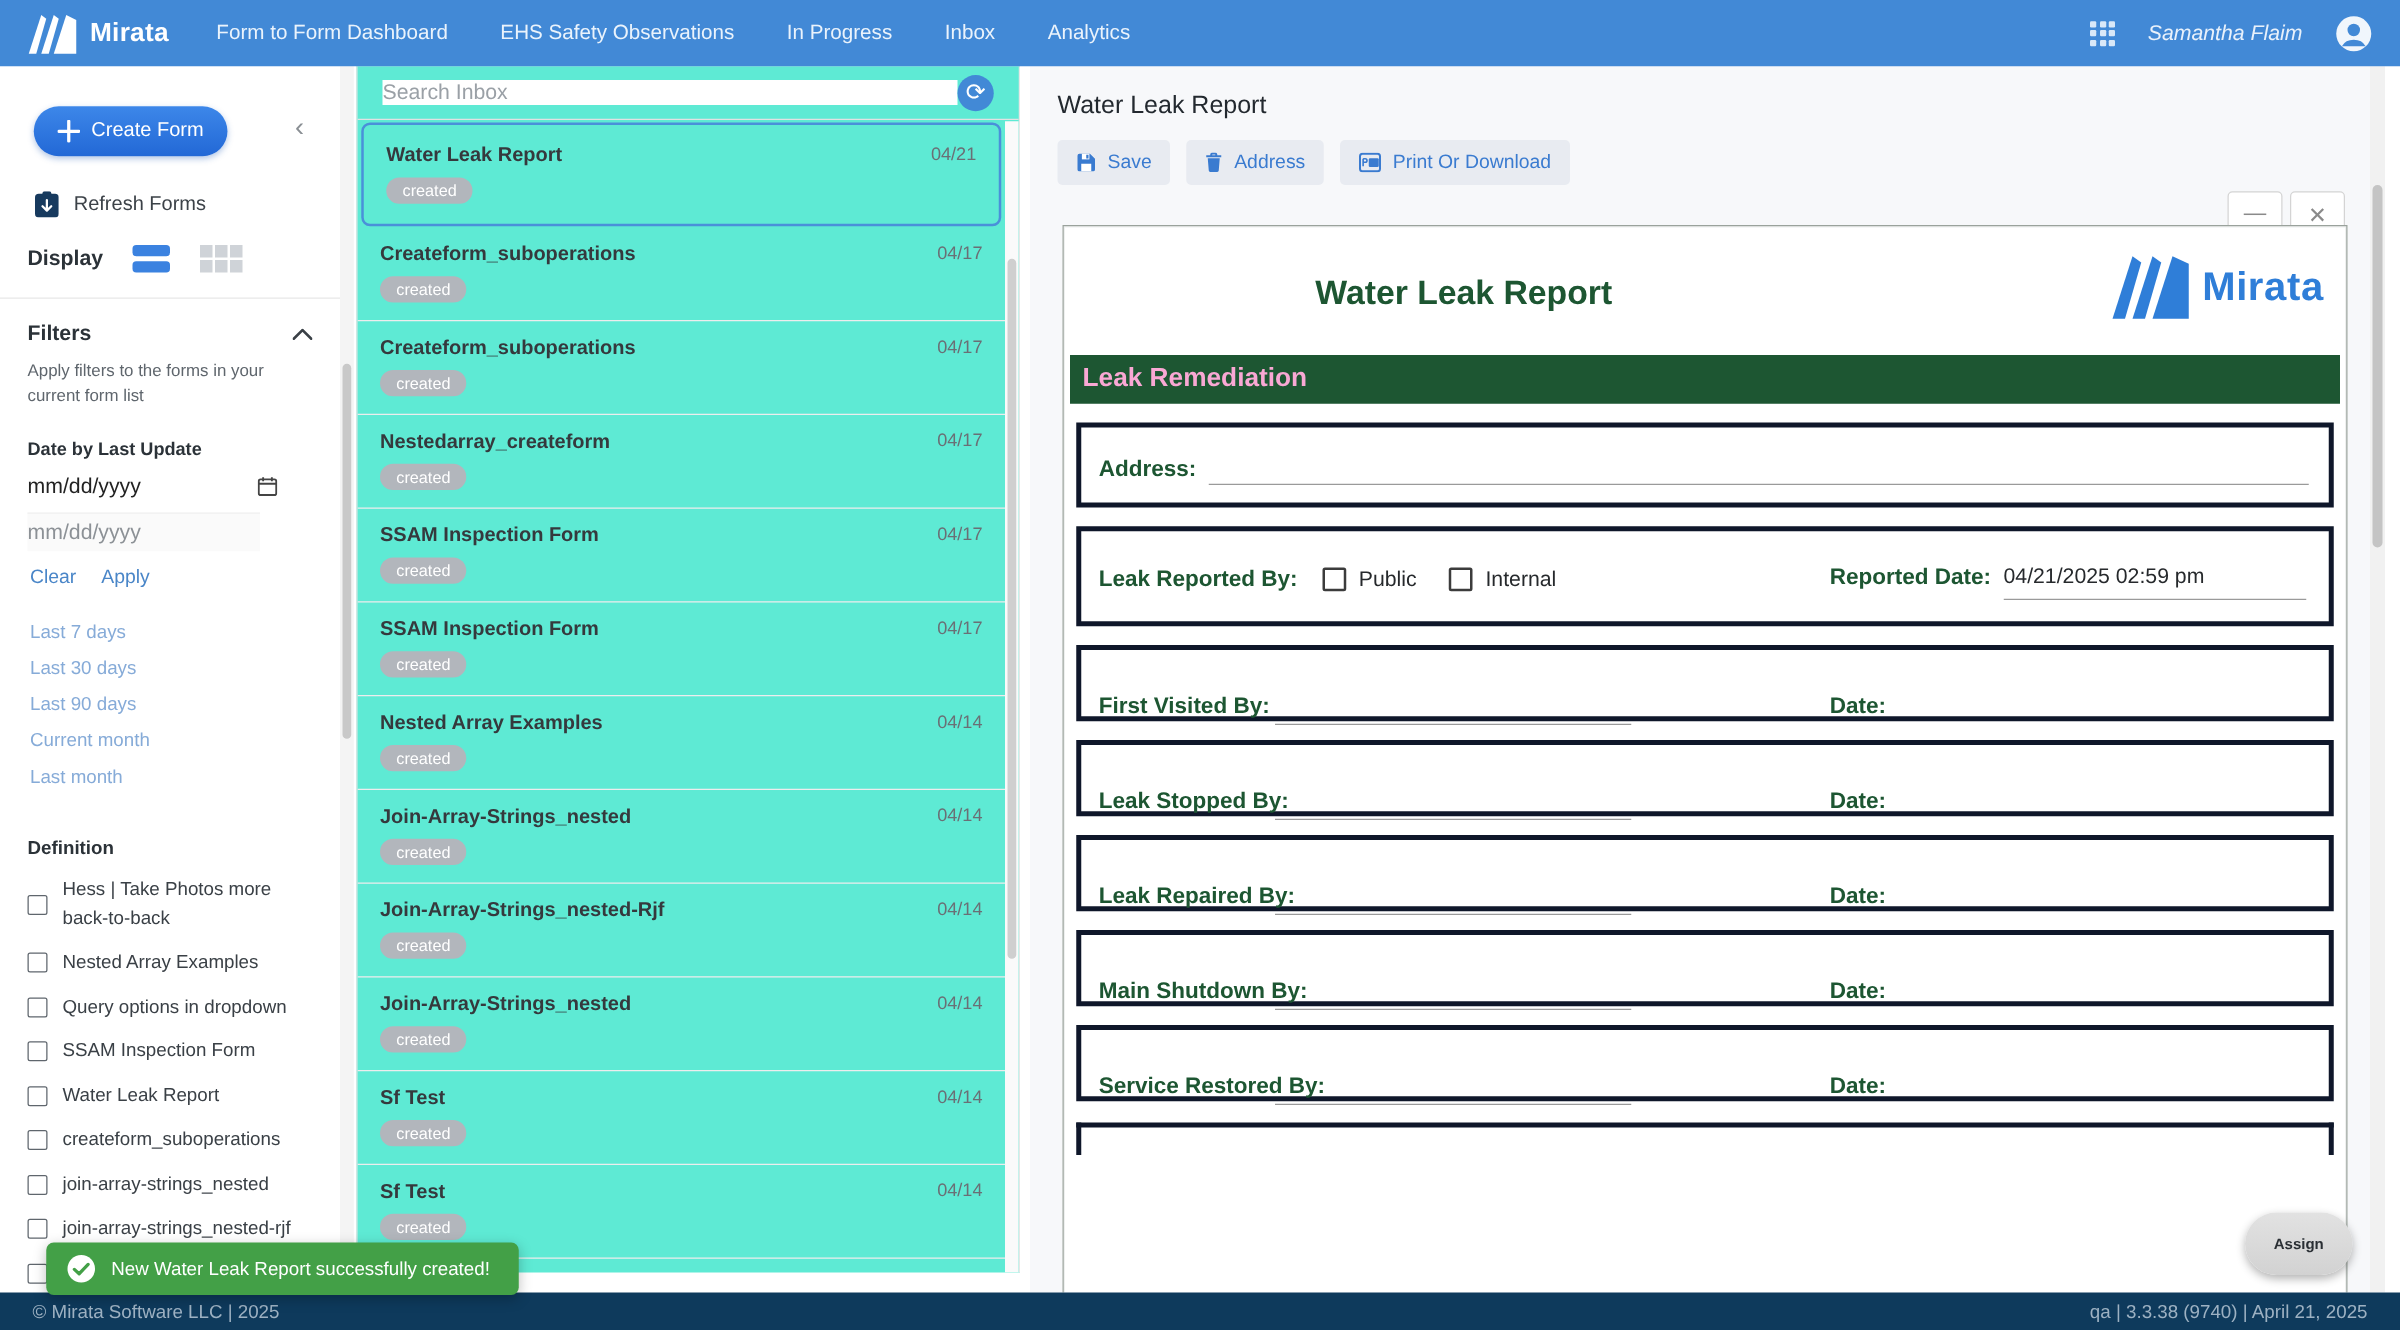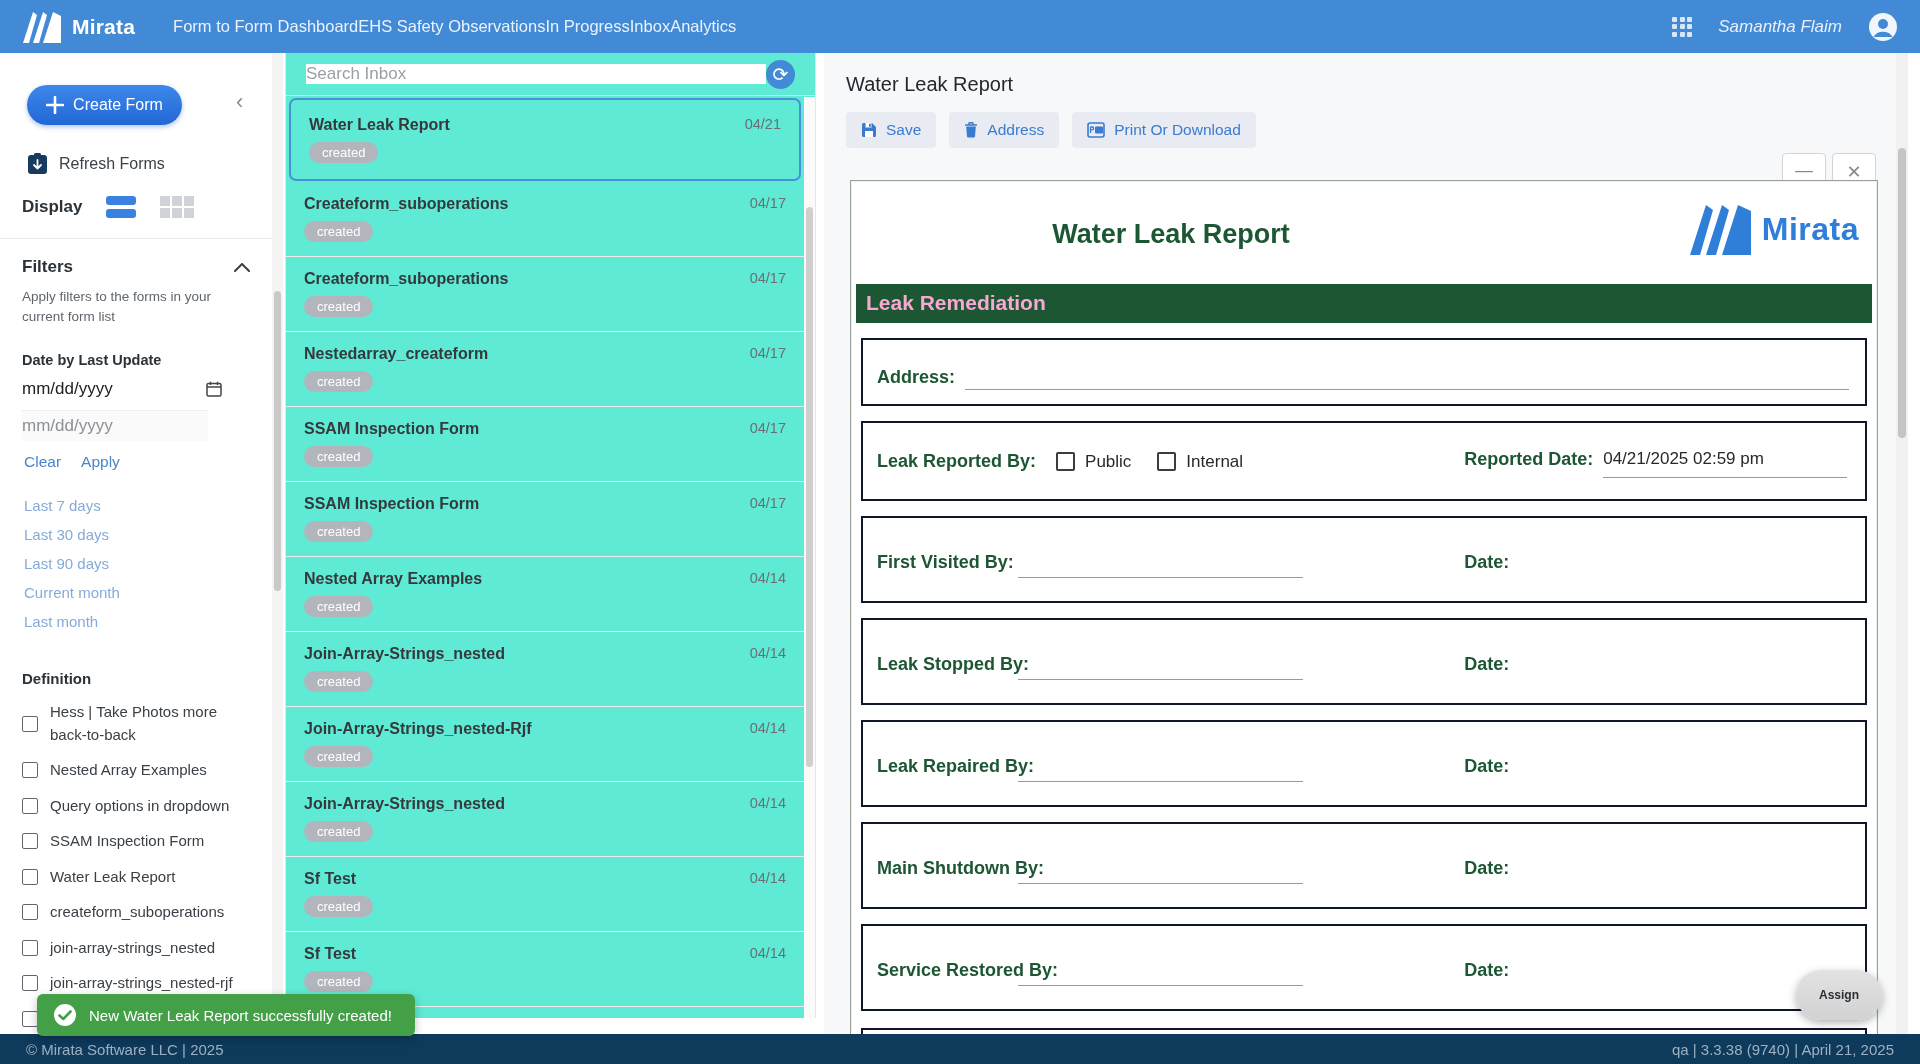--- a/index.html
+++ b/index.html
@@ -4,21 +4,21 @@
 <style>
   * { box-sizing: border-box; margin: 0; padding: 0; }
   html,body { width:1920px; height:1064px; }
   body { font-family: "Liberation Sans", sans-serif; background:#eceff1; overflow:hidden; }
   .app { position:relative; width:1920px; height:1064px; background:#fff; overflow:hidden; }
 
   
   .topnav { position:absolute; top:0; left:0; right:0; height:53px; background:#4289d6; display:flex; align-items:center; padding:0 22px; z-index:30; }
   .brand { display:flex; align-items:center; gap:10px; margin-right:38px; }
   .brand-name { color:#fff; font-size:21px; font-weight:bold; letter-spacing:.2px; }
-  .nav-links { display:flex; align-items:center; }
+  .nav-links { display:flex; align-items:center; gap:42px; }
   .nav-links a { color:#eaf3fc; font-size:16.5px; text-decoration:none; cursor:pointer; }
   .nav-right { margin-left:auto; display:flex; align-items:center; gap:26px; }
   .apps-grid { display:grid; grid-template-columns:repeat(3,5px); grid-template-rows:repeat(3,5px); gap:2.5px; cursor:pointer; }
   .apps-grid span { background:#d9e8f8; border-radius:1px; }
   .user-name { color:#e8f1fb; font-size:17px; font-style:italic; }
 
   
   .content { position:absolute; top:53px; left:0; right:0; bottom:30px; }
 
   
@@ -81,35 +81,35 @@
   .win-btn { width:44px; height:38px; background:#fff; border:1px solid #d4d4d4; border-radius:4px; color:#8a8a8a; font-size:18px; display:flex; align-items:center; justify-content:center; cursor:pointer; }
   .win-btn.min { align-items:flex-end; padding-bottom:9px; }
 
   
   .paper { position:absolute; top:127px; left:26px; width:1028px; bottom:-10px; background:#fff; border:1px solid #9aa29c; box-shadow:0 0 0 1px #eef0ef inset; }
   .paper-head { position:relative; height:103px; }
   .paper-title { position:absolute; left:0; width:640px; top:38px; text-align:center; font-size:27px; font-weight:bold; color:#1d5632; }
   .paper-logo { position:absolute; right:18px; top:20px; display:flex; align-items:center; gap:10px; }
   .paper-logo .logo-text { color:#2f7ed8; font-size:32px; font-weight:bold; letter-spacing:.5px; }
   .section-band { margin:0 5px; background:#1d5632; color:#f9a8d4; font-size:21px; font-weight:bold; padding:7px 10px 8px 10px; }
-  .fbox { position:relative; margin:15px 10px 0 10px; border:2px solid #0f172a; }
+  .fbox { position:relative; margin:15px 10px 0 10px; border:4px solid #0f172a; }
   .fbox .label { color:#1d5632; font-size:18px; font-weight:bold; }
   .addr-box { height:68px; display:flex; align-items:flex-end; padding:0 16px 14px 14px; gap:10px; }
   .addr-box .label { padding-bottom:2px; }
   .uline { border-bottom:1px solid #9a9a9a; height:22px; }
   .addr-box .uline { flex:1; }
   .rep-box { height:80px; }
   .rep-left { position:absolute; left:14px; top:28px; display:flex; align-items:center; gap:14px; }
   .chk { width:19px; height:19px; border:2px solid #3c3c3c; border-radius:2px; background:#fff; cursor:pointer; }
   .chk-opt { display:flex; align-items:center; gap:10px; }
   .chk-lbl { font-size:17px; color:#26292c; }
   .rep-right { position:absolute; left:60%; right:18px; top:26px; display:flex; align-items:flex-start; gap:10px; }
   .rep-val-wrap { flex:1; border-bottom:1px solid #9a9a9a; padding-bottom:8px; }
   .rep-val { font-size:17px; color:#26292c; white-space:nowrap; }
-  .frow { height:87px; }
+  .frow { height:61px; }
   .frow .label { position:absolute; left:14px; top:34px; }
   .frow .line { position:absolute; left:155px; width:285px; top:34px; height:26px; border-bottom:1px solid #9a9a9a; }
   .frow .dlabel { position:absolute; left:60%; top:34px; color:#1d5632; font-size:18px; font-weight:bold; }
   .frow.partial { height:26px; border-bottom:none; margin-top:17px; }
 
   .assign-btn { position:absolute; right:38px; bottom:44px; width:86px; height:50px; border:none; border-radius:25px; background:linear-gradient(180deg,#e2e2e2,#d2d2d2); color:#2a2f34; font-size:12px; font-weight:bold; font-family:inherit; box-shadow:0 3px 8px rgba(0,0,0,.3); cursor:pointer; z-index:40; }
 
   
   .footer { position:absolute; left:0; right:0; bottom:0; height:30px; background:#0e3a5c; display:flex; align-items:center; justify-content:space-between; padding:0 26px; z-index:20; }
   .footer span { color:#9db1c2; font-size:15px; }

